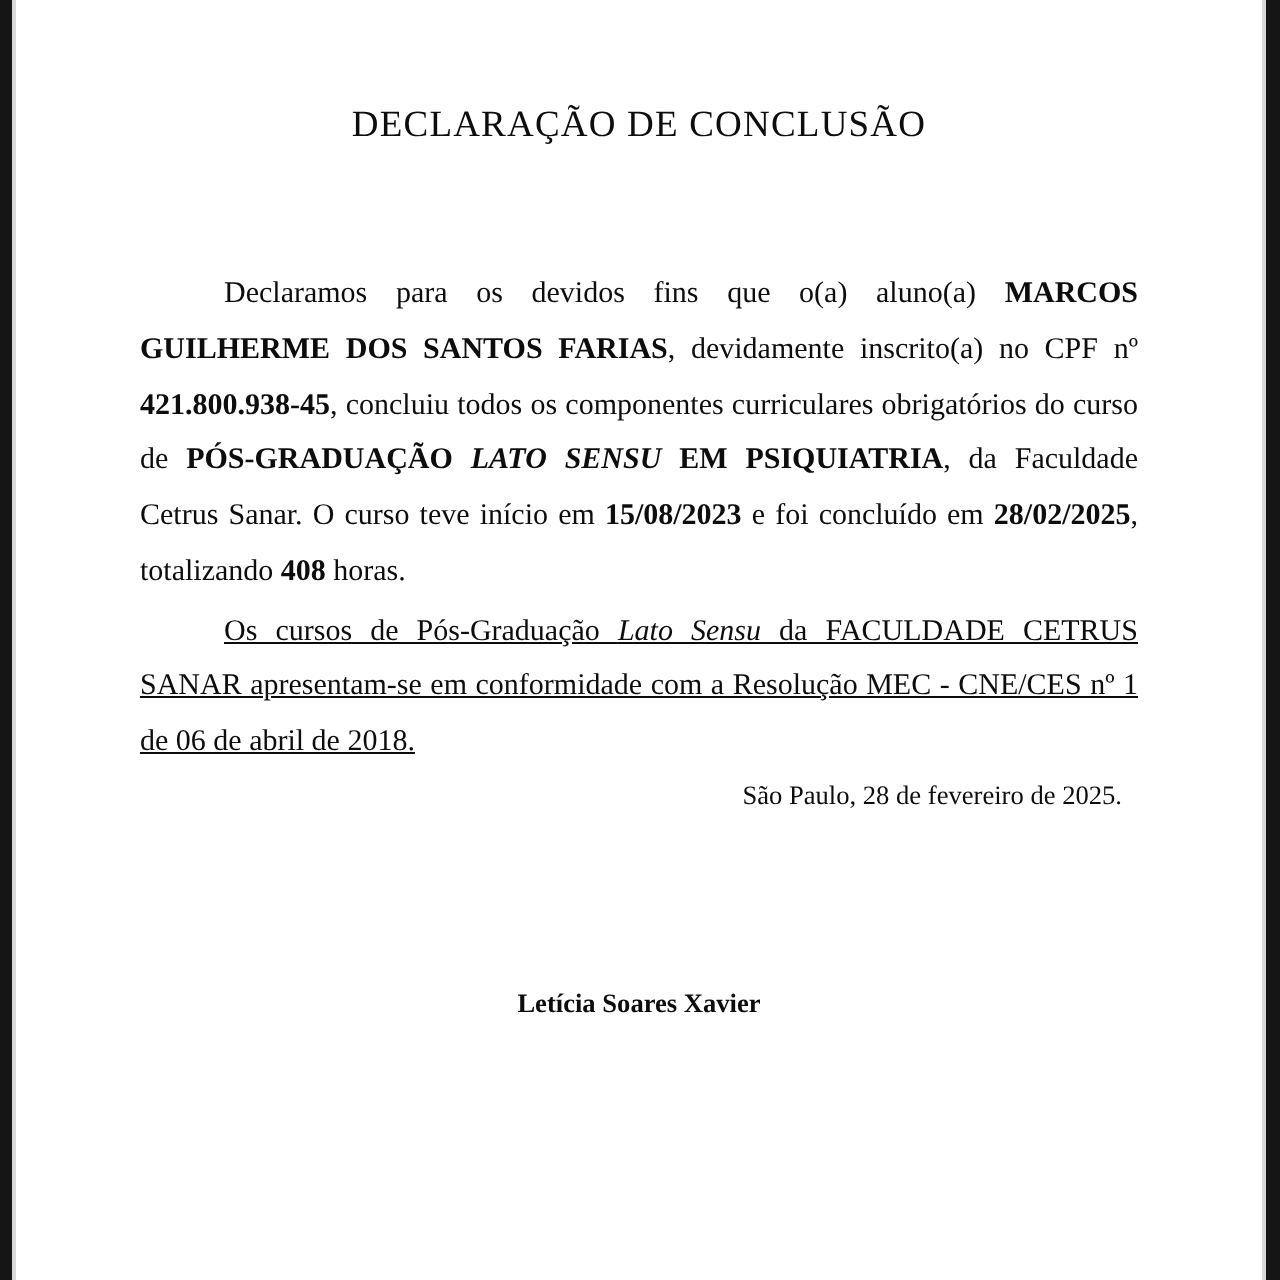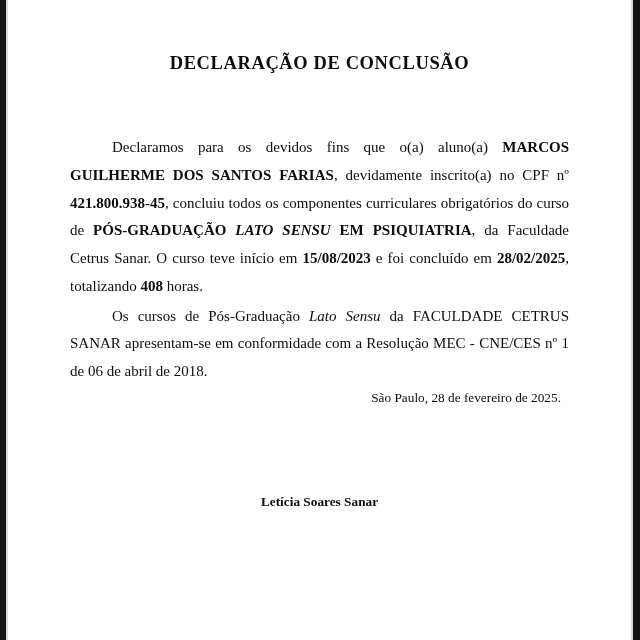--- a/index.html
+++ b/index.html
@@ -50,40 +50,41 @@
     background: #ffffff;
     box-sizing: border-box;
     padding: 0 62px;
   }
 
   .doc-title {
     margin: 0;
     padding-top: 52px;
     text-align: center;
     font-size: 18.5px;
-    font-weight: bold;
+    font-weight: normal;
     letter-spacing: 0.6px;
     line-height: 1.2;
   }
 
   .body-block {
     margin-top: 60px;
   }
 
   p.para {
     margin: 0 0 0 0;
     text-align: justify;
     text-justify: inter-word;
     text-indent: 42px;
     font-size: 15px;
     line-height: 1.85;
     hyphens: none;
   }
   p.para + p.para {
     margin-top: 2px;
+    text-decoration: underline;
   }
 
   .b  { font-weight: bold; }
   .i  { font-style: italic; }
   .bi { font-weight: bold; font-style: italic; }
 
   .place-date {
     text-align: right;
     padding-right: 8px;
     font-size: 13.3px;
@@ -122,17 +123,17 @@
 
       <p class="para"><span>Declaramos para os devidos fins que o(a) aluno(a) </span><span class="b">MARCOS GUILHERME DOS SANTOS FARIAS</span><span>, devidamente inscrito(a) no CPF nº </span><span class="b">421.800.938-45</span><span>, concluiu todos os componentes curriculares obrigatórios do curso de </span><span class="b">PÓS-GRADUAÇÃO</span><span> </span><span class="bi">LATO SENSU</span><span> </span><span class="b">EM</span><span> </span><span class="b">PSIQUIATRIA</span><span>, da Faculdade Cetrus Sanar. O curso teve início em </span><span class="b">15/08/2023</span><span> e foi concluído em </span><span class="b">28/02/2025</span><span>, totalizando </span><span class="b">408</span><span> horas.</span></p>
 
       <p class="para"><span>Os cursos de Pós-Graduação </span><span class="i">Lato Sensu</span><span> da FACULDADE CETRUS SANAR apresentam-se em conformidade com a Resolução MEC - CNE/CES nº 1 de 06 de abril de 2018.</span></p>
 
     </div>
 
     <div class="place-date">São Paulo, 28 de fevereiro de 2025.</div>
 
     <div class="signature-block">
-      <div class="signature-name">Letícia Soares Sanar</div>
+      <div class="signature-name">Letícia Soares Xavier</div>
     </div>
 
   </div>
 </div>
 
 </body></html>

